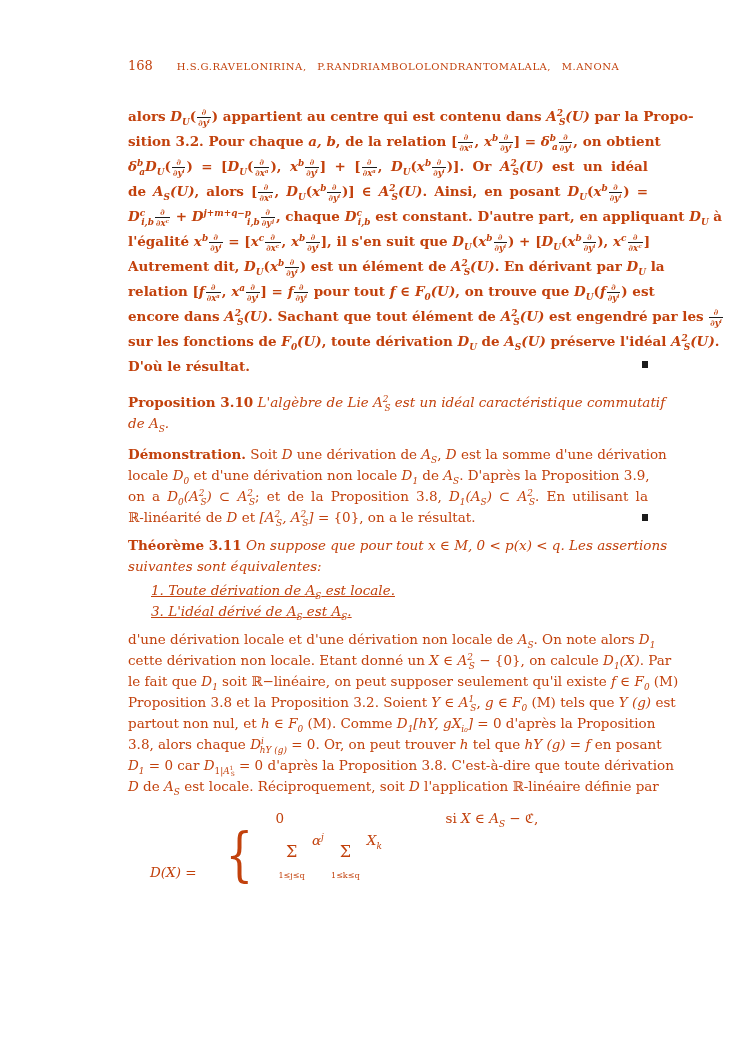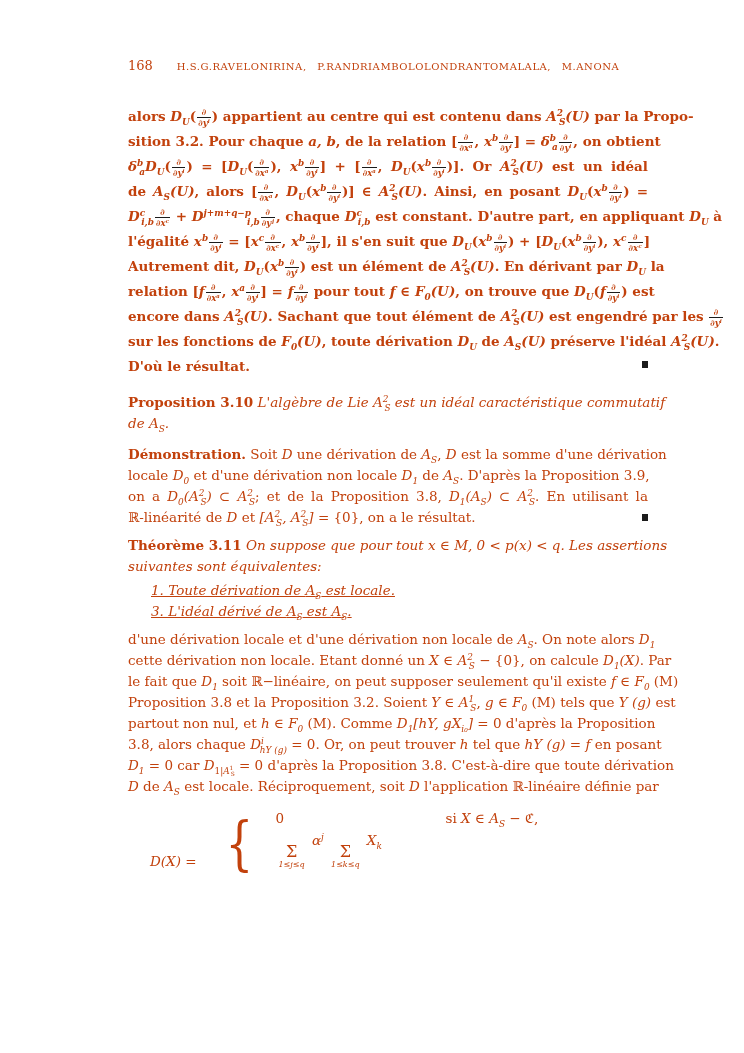--- a/index.html
+++ b/index.html
@@ -28,21 +28,21 @@
   sup + sub{margin-left:-0.45em;}
   
   .fr{display:inline-flex;flex-direction:column;align-items:center;vertical-align:middle;
       font-size:8.5px;line-height:1.2;font-style:italic;margin:0 1px;}
   .fr > span{padding:0 1px;}
   .fr > span:last-child{border-top:0.8px solid #1b1b1b;}
   
   .sum{display:inline-flex;flex-direction:column;align-items:center;vertical-align:-0.9em;
        line-height:1;margin:0 3px;}
   .sum .sg{font-size:16px;font-style:normal;}
-  .sum .sl{font-size:8px;font-style:italic;margin-top:1px;}
+  .sum .sl{font-size:8px;margin-top:12px;}
   
   .qed{float:right;width:6.5px;height:6.5px;background:#1b1b1b;margin-top:7px;}
   
   .equation{display:flex;align-items:flex-end;margin-top:12px;margin-left:22px;font-size:13.5px;gap:16px;}
   .lhs{margin-right:8px;}
   .brace{font-size:58px;font-weight:300;line-height:0.85;transform:scaleX(0.75);
          margin-right:2px;display:inline-block;}
   .cases{display:flex;flex-direction:column;gap:5px;}
   .case-row{display:flex;align-items:center;gap:22px;}
   .cv{min-width:148px;}

